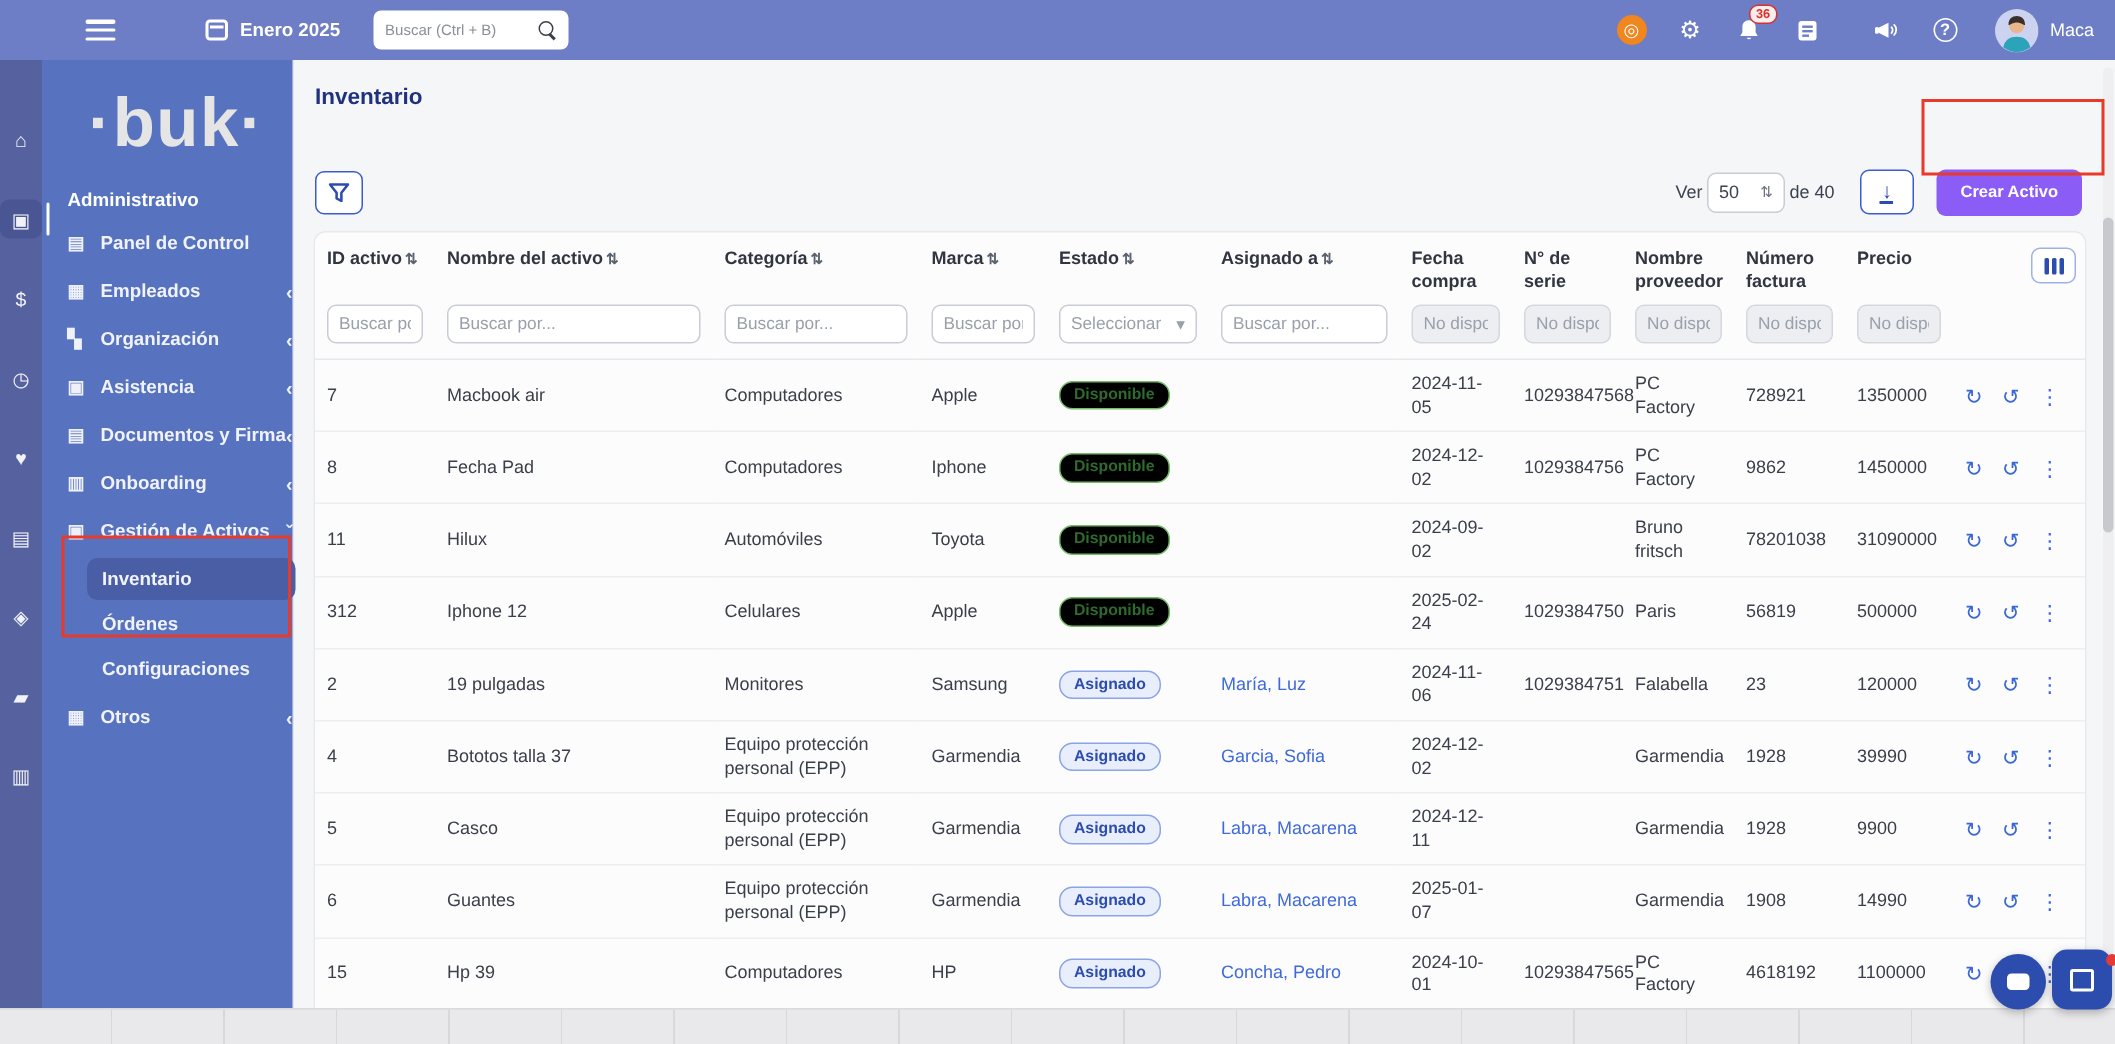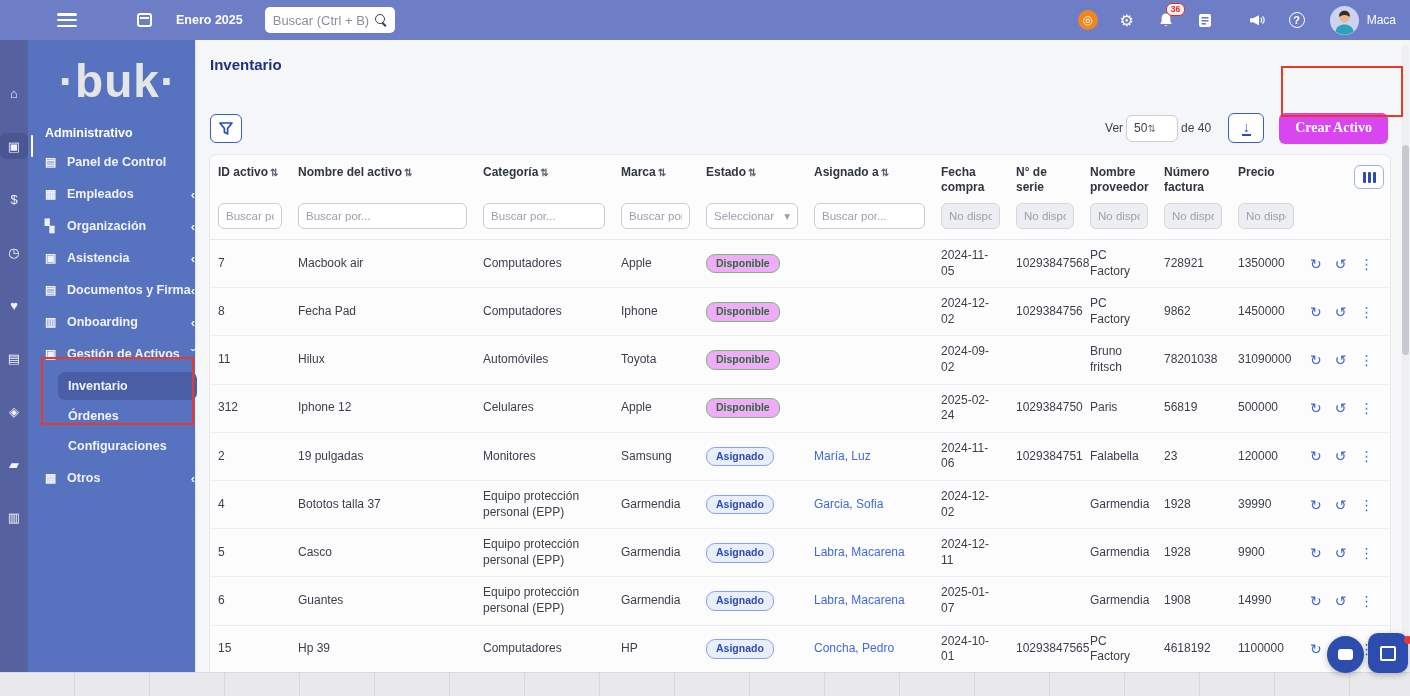--- a/index.html
+++ b/index.html
@@ -2,26 +2,26 @@
 <html><head>
 <meta charset="utf-8">
 <style>
   * { box-sizing: border-box; margin: 0; padding: 0; }
   html,body { width:1410px; height:696px; overflow:hidden; font-family:"Liberation Sans",sans-serif; background:#f4f5f8; }
 
   
   .topbar { position:absolute; left:0; top:0; width:1410px; height:40px; background:#6e7ec6; display:flex; align-items:center; z-index:30; }
   .hamburger { width:20px; height:14px; margin-left:57px; display:flex; flex-direction:column; justify-content:space-between; cursor:pointer; }
   .hamburger i { display:block; height:2.5px; background:#fff; border-radius:2px; }
-  .cal-wrap { display:flex; align-items:center; gap:24px; margin-left:60px; }
+  .cal-wrap { display:flex; align-items:center; gap:8px; margin-left:60px; }
   .cal-icon { width:15px; height:14px; border:2px solid #fff; border-radius:3px; position:relative; }
   .cal-icon:before { content:""; position:absolute; left:1px; right:1px; top:2px; height:2px; background:#fff; }
   .cal-label { color:#fff; font-size:12.5px; font-weight:bold; }
   .search-box { margin-left:22px; width:130px; height:26px; background:#fff; border-radius:5px; display:flex; align-items:center; padding:0 8px; }
-  .search-box input { border:none; outline:none; flex:1; font-size:13px; color:#555; width:90px; font-family:inherit; }
+  .search-box input { border:none; outline:none; flex:1; font-size:10px; color:#555; width:90px; font-family:inherit; }
   .search-box input::placeholder { color:#8a8f99; }
   .mag { width:12px; height:12px; position:relative; flex:none; }
   .mag:before { content:""; position:absolute; left:0; top:0; width:8px; height:8px; border:1.8px solid #3a3f4a; border-radius:50%; }
   .mag:after { content:""; position:absolute; left:8px; top:8px; width:5px; height:1.8px; background:#3a3f4a; transform:rotate(45deg); transform-origin:0 0; }
   .t-right { margin-left:auto; display:flex; align-items:center; gap:19px; margin-right:14px; }
   .tr-icon { position:relative; width:20px; height:20px; display:flex; align-items:center; justify-content:center; color:#fff; font-size:16px; cursor:pointer; }
   .orange-dot { width:20px; height:20px; border-radius:50%; background:#f0861e; color:#fff; font-size:12px; display:flex; align-items:center; justify-content:center; }
   .badge { position:absolute; top:-7px; right:-9px; background:#fdecee; color:#d0352c; border:1px solid #d0352c; font-size:8.5px; font-weight:bold; border-radius:6px; padding:1px 3.5px; line-height:1.1; }
   .help-circ { width:16px; height:16px; border:1.7px solid #fff; border-radius:50%; color:#fff; font-size:11px; font-weight:bold; display:flex; align-items:center; justify-content:center; }
   .user { display:flex; align-items:center; gap:8px; margin-left:4px; }
@@ -43,39 +43,39 @@
   .submenu { }
   .sub-item { height:28px; display:flex; align-items:center; margin:2px 10px 2px 30px; padding:0 10px; border-radius:7px; color:#f1f3fb; font-size:12.5px; font-weight:600; cursor:pointer; }
   .sub-item.active { background:#4a5ea6; }
 
   
   .main { position:absolute; left:195px; top:40px; width:1215px; height:632px; background:#f5f6f8; border-left:1px solid #e3e5ea; }
   .page-title { color:#20327e; font-size:15px; font-weight:bold; padding:16px 0 0 14px; }
   .controls-row { position:absolute; left:14px; right:22px; top:72px; height:32px; display:flex; align-items:center; }
   .filter-btn { width:32px; height:29px; background:#fff; border:1px solid #3b5bd0; border-radius:6px; display:flex; align-items:center; justify-content:center; cursor:pointer; }
   .pag { margin-left:auto; display:flex; align-items:center; gap:3px; font-size:12px; color:#3c4250; }
-  .pagesize { width:52px; height:27px; border:1px solid #c9ccd4; border-radius:6px; background:#fff; display:flex; align-items:center; justify-content:flex-start; padding:0 7px; cursor:pointer; }
+  .pagesize { width:52px; height:27px; border:1px solid #c9ccd4; border-radius:6px; background:#fff; display:flex; align-items:center; justify-content:space-between; padding:0 7px; cursor:pointer; }
   .pagesize .ud { color:#6a7080; font-size:10px; }
   .dl-btn { width:36px; height:30px; margin-left:14px; background:#fff; border:1px solid #3b5bd0; border-radius:6px; display:flex; align-items:center; justify-content:center; cursor:pointer; }
   .dl-glyph { color:#2c4cae; font-size:14px; font-weight:bold; border-bottom:2px solid #2c4cae; line-height:1.05; padding:0 1px; }
-  .create-btn { margin-left:12px; height:31px; background:#d946ef; color:#fff; border:none; border-radius:6px; font-size:14px; font-weight:bold; padding:0 16px; cursor:pointer; font-family:Liberation Serif, serif; }
+  .create-btn { margin-left:12px; height:31px; background:#8b5cf6; color:#fff; border:none; border-radius:6px; font-size:11px; font-weight:bold; padding:0 16px; cursor:pointer; font-family:Liberation Sans, sans-serif; }
 
   
   .table-card { position:absolute; left:13px; top:114px; width:1182px; height:558px; background:#fcfcfd; border:1px solid #e7e9ee; border-radius:8px; overflow:hidden; }
   table.inv { border-collapse:collapse; table-layout:fixed; width:1182px; }
   table.inv th { text-align:left; font-size:12px; color:#30353f; padding:10px 8px 2px 8px; vertical-align:top; line-height:1.25; }
   .sort { color:#5b6270; font-size:10px; margin-left:2px; }
   tr.filter-row td { padding:6px 8px 10px 8px; border-bottom:1px solid #e6e8ed; }
   .f-input { width:100%; height:26px; border:1px solid #c9ccd4; border-radius:6px; padding:0 7px; font-size:11.5px; color:#555; background:#fff; font-family:inherit; }
   .f-input::placeholder { color:#9aa0ab; }
   .f-input.dis { background:#eceef1; color:#9aa0ab; border-color:#d4d7dd; }
   .f-sel { width:100%; height:26px; border:1px solid #c9ccd4; border-radius:6px; padding:0 7px; font-size:11.5px; color:#9aa0ab; background:#fff; display:flex; align-items:center; justify-content:space-between; cursor:pointer; }
   tbody td { font-size:12px; color:#3a3f4a; padding:8px 8px; border-bottom:1px solid #eceef2; line-height:1.3; vertical-align:middle; }
   .pill { display:inline-block; font-size:10.5px; font-weight:bold; padding:2px 9px; border-radius:9px; }
-  .pill.green { color:#2e6b2e; background:#f0abfc; border:1.5px solid #74bd66; }
+  .pill.green { color:#2e6b2e; background:#000000; border:1.5px solid #74bd66; }
   .pill.blue { color:#2c4cae; background:#e8eefc; border:1.5px solid #8aa4e6; }
   .link { color:#3f6ad8; cursor:pointer; }
   .act { display:flex; gap:13px; align-items:center; justify-content:flex-start; }
   .act span { color:#3b67d6; font-size:14px; cursor:pointer; line-height:1; }
   .cols-btn { width:30px; height:24px; background:#fff; border:1px solid #9eb2e8; border-radius:6px; display:flex; align-items:center; justify-content:center; gap:2px; cursor:pointer; float:right; }
   .cols-btn i { display:block; width:3px; height:11px; background:#2c4cae; border-radius:1px; }
 
   
   .annotation { position:absolute; border:2.5px solid #e8392b; background:transparent; z-index:40; pointer-events:none; }
   .bottom-strip { position:absolute; left:0; top:672px; width:1410px; height:24px; background:#e9e9eb; border-top:1px solid #d9dadd;

